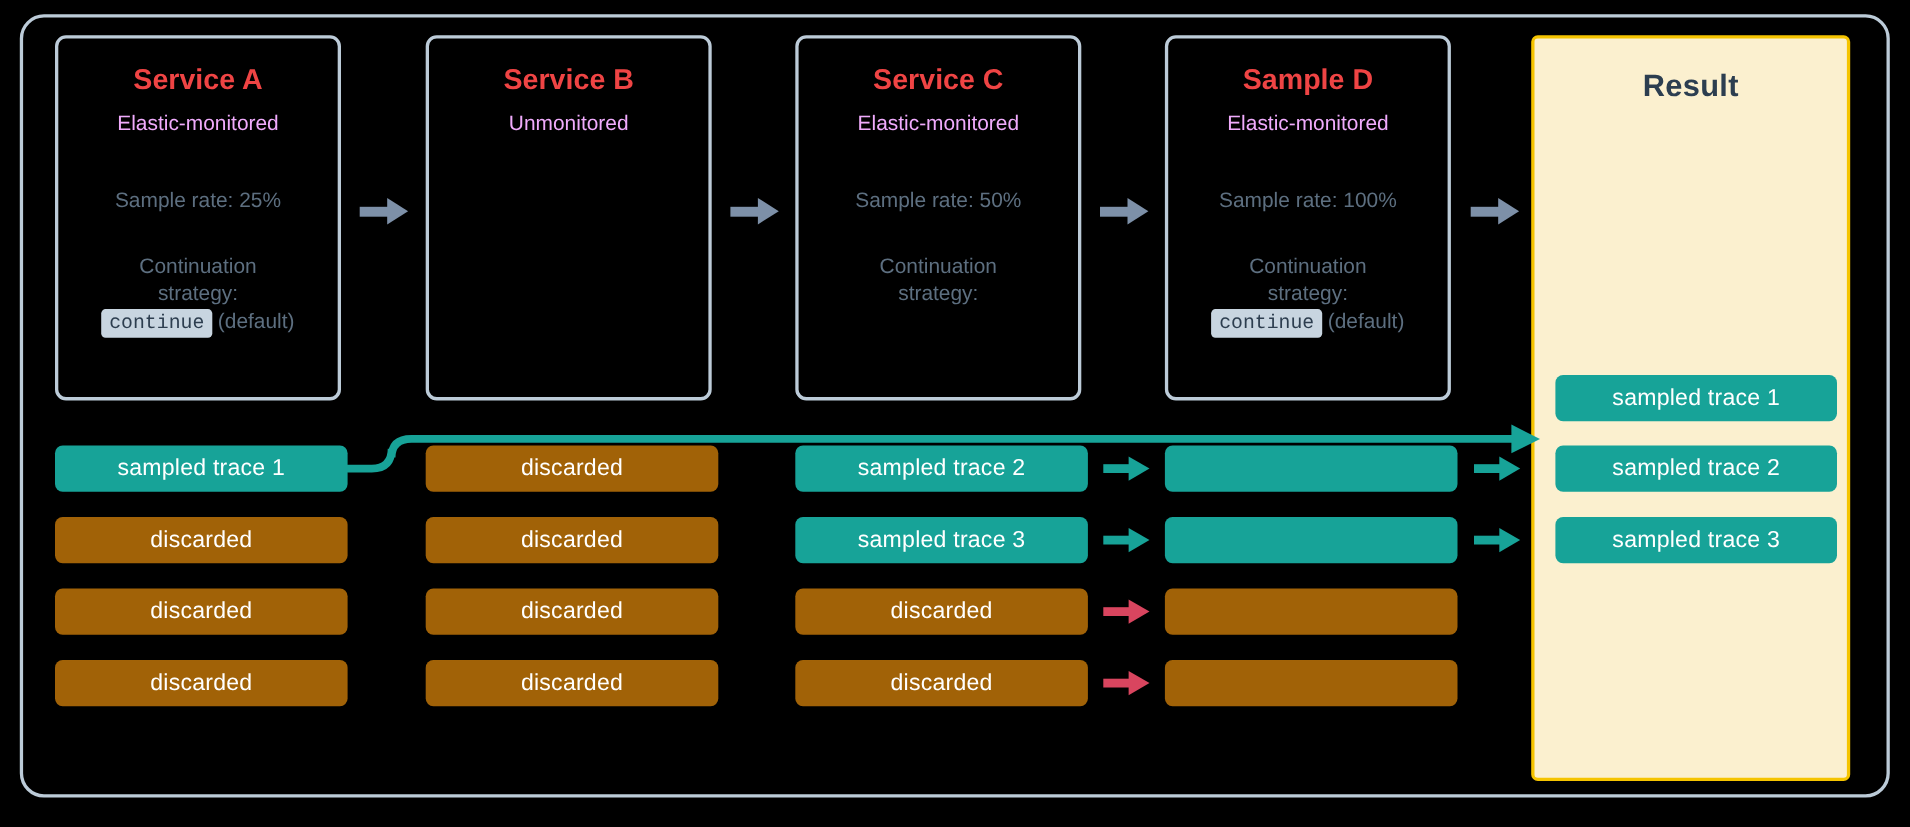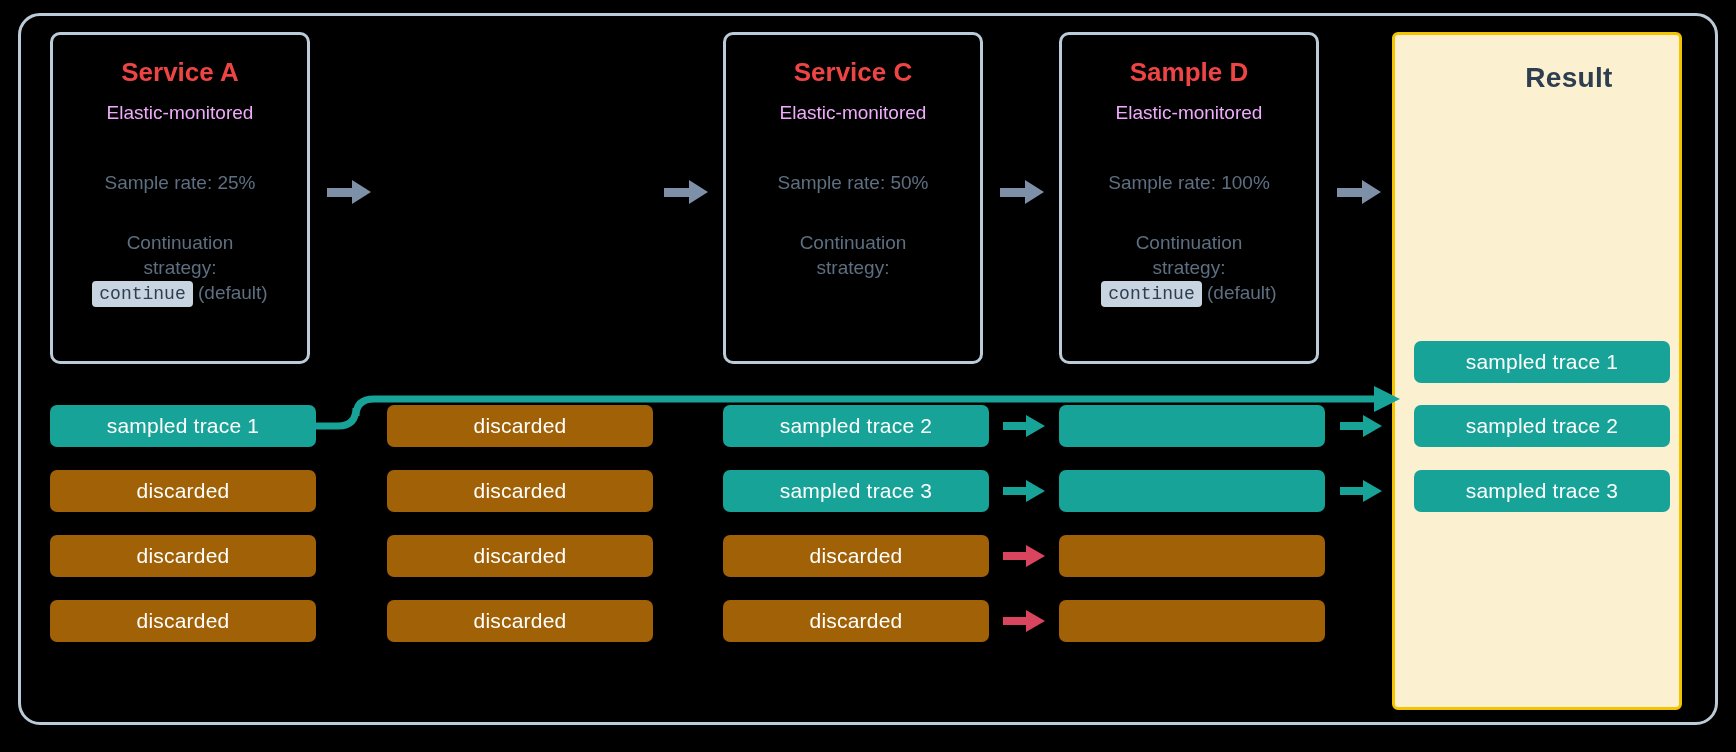--- a/index.html
+++ b/index.html
@@ -18,21 +18,21 @@
     pointer-events:none;
   }
 
   
   .result-panel{
     position:absolute;left:1392px;top:32px;width:290px;height:678px;
     background:#fbf0cf;border:3px solid #f5c400;border-radius:6px;
     box-sizing:border-box;
   }
   .result-title{
-    position:absolute;left:1424px;top:62px;width:290px;
+    position:absolute;left:1392px;top:62px;width:290px;
     text-align:center;font-size:28px;font-weight:bold;color:#2c3e50;
     letter-spacing:.3px;
   }
 
   
   .svc-card{
     position:absolute;top:32px;width:260px;height:332px;
     border:3px solid #bccbd8;border-radius:10px;box-sizing:border-box;
     background:#000;
   }
@@ -104,20 +104,26 @@
         <div>Continuation</div>
         <div>strategy:</div>
       </div>
       <div class="svc-strat">
         <span class="code">continue</span>
         <span class="default-note">(default)</span>
       </div>
     </div>
   </div>
 
+  <div class="svc-card" style="left:387px;">
+    <div class="svc-inner">
+      <div class="svc-title">Service B</div>
+      <div class="svc-sub">Unmonitored</div>
+    </div>
+  </div>
 
   <div class="svc-card" style="left:723px;">
     <div class="svc-inner">
       <div class="svc-title">Service C</div>
       <div class="svc-sub">Elastic-monitored</div>
       <div class="svc-rate">Sample rate: 50%</div>
       <div class="svc-cont">
         <div>Continuation</div>
         <div>strategy:</div>
       </div>

